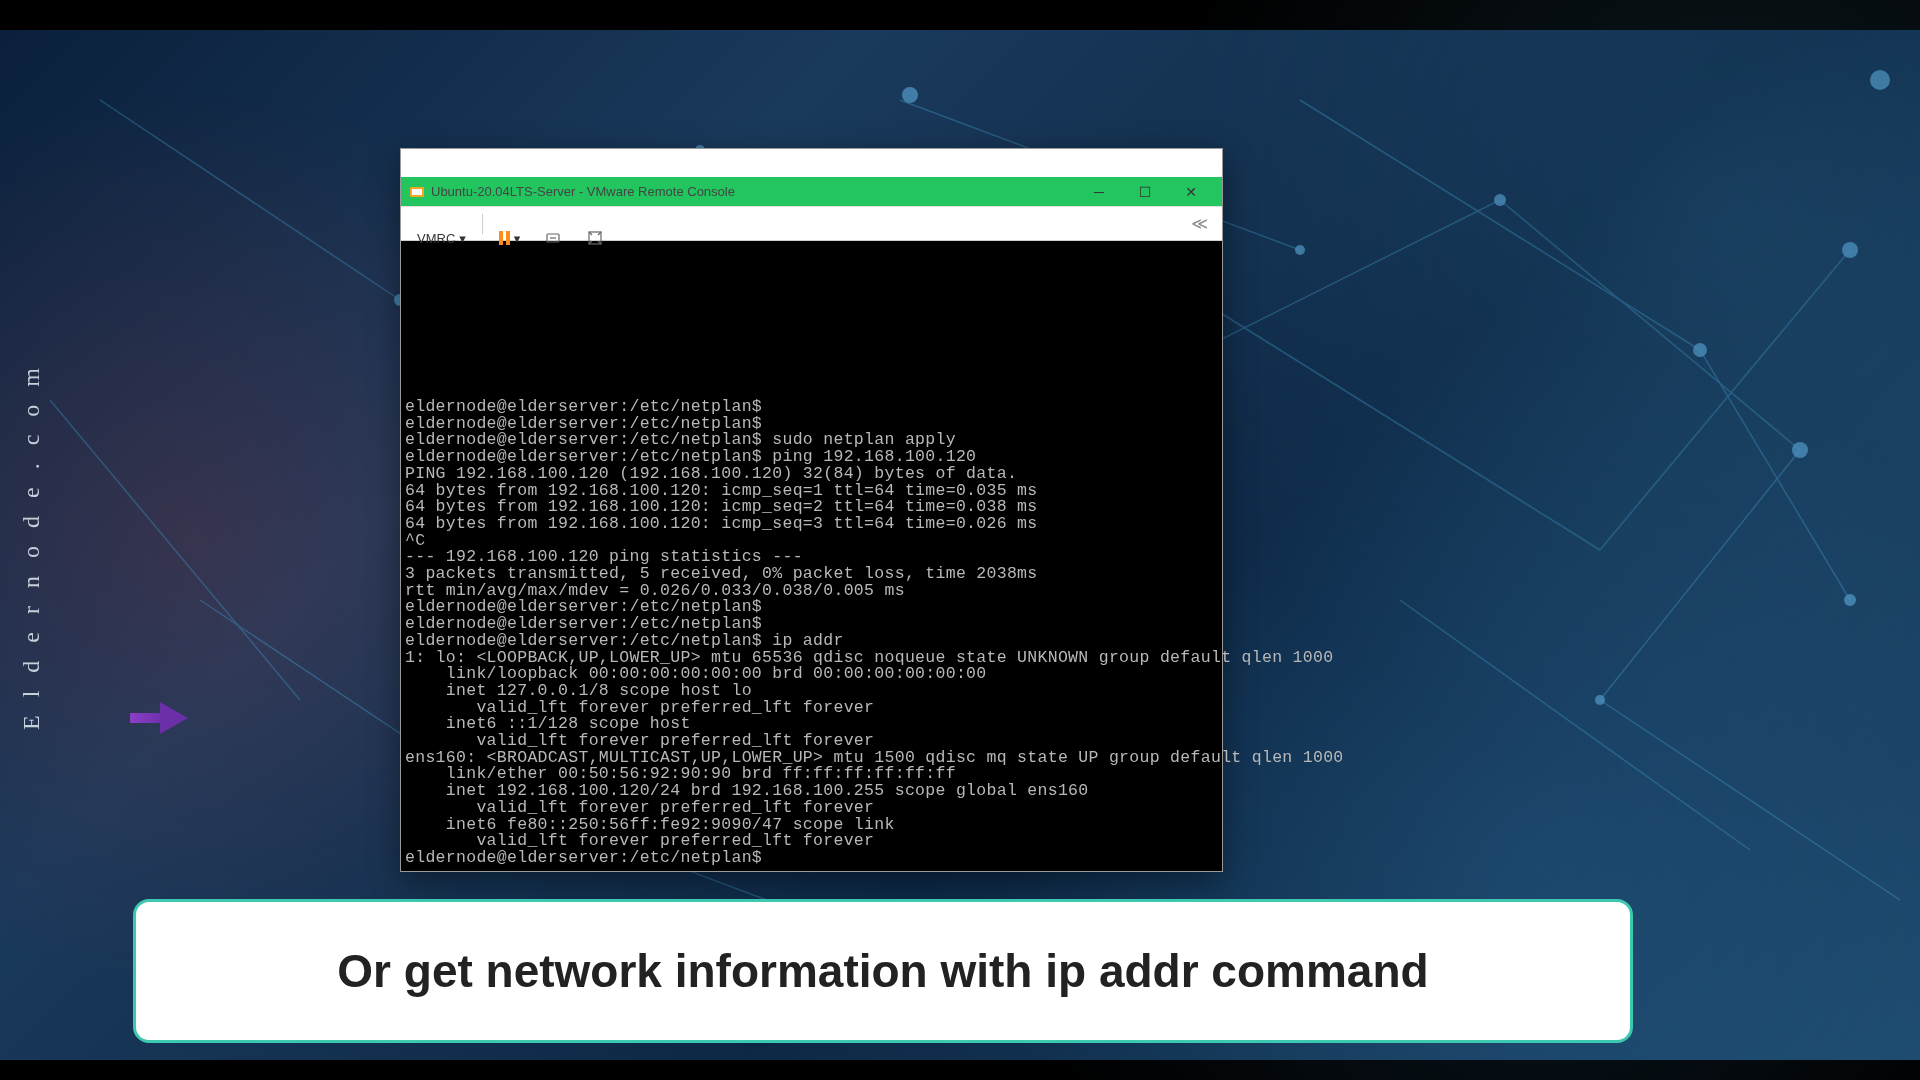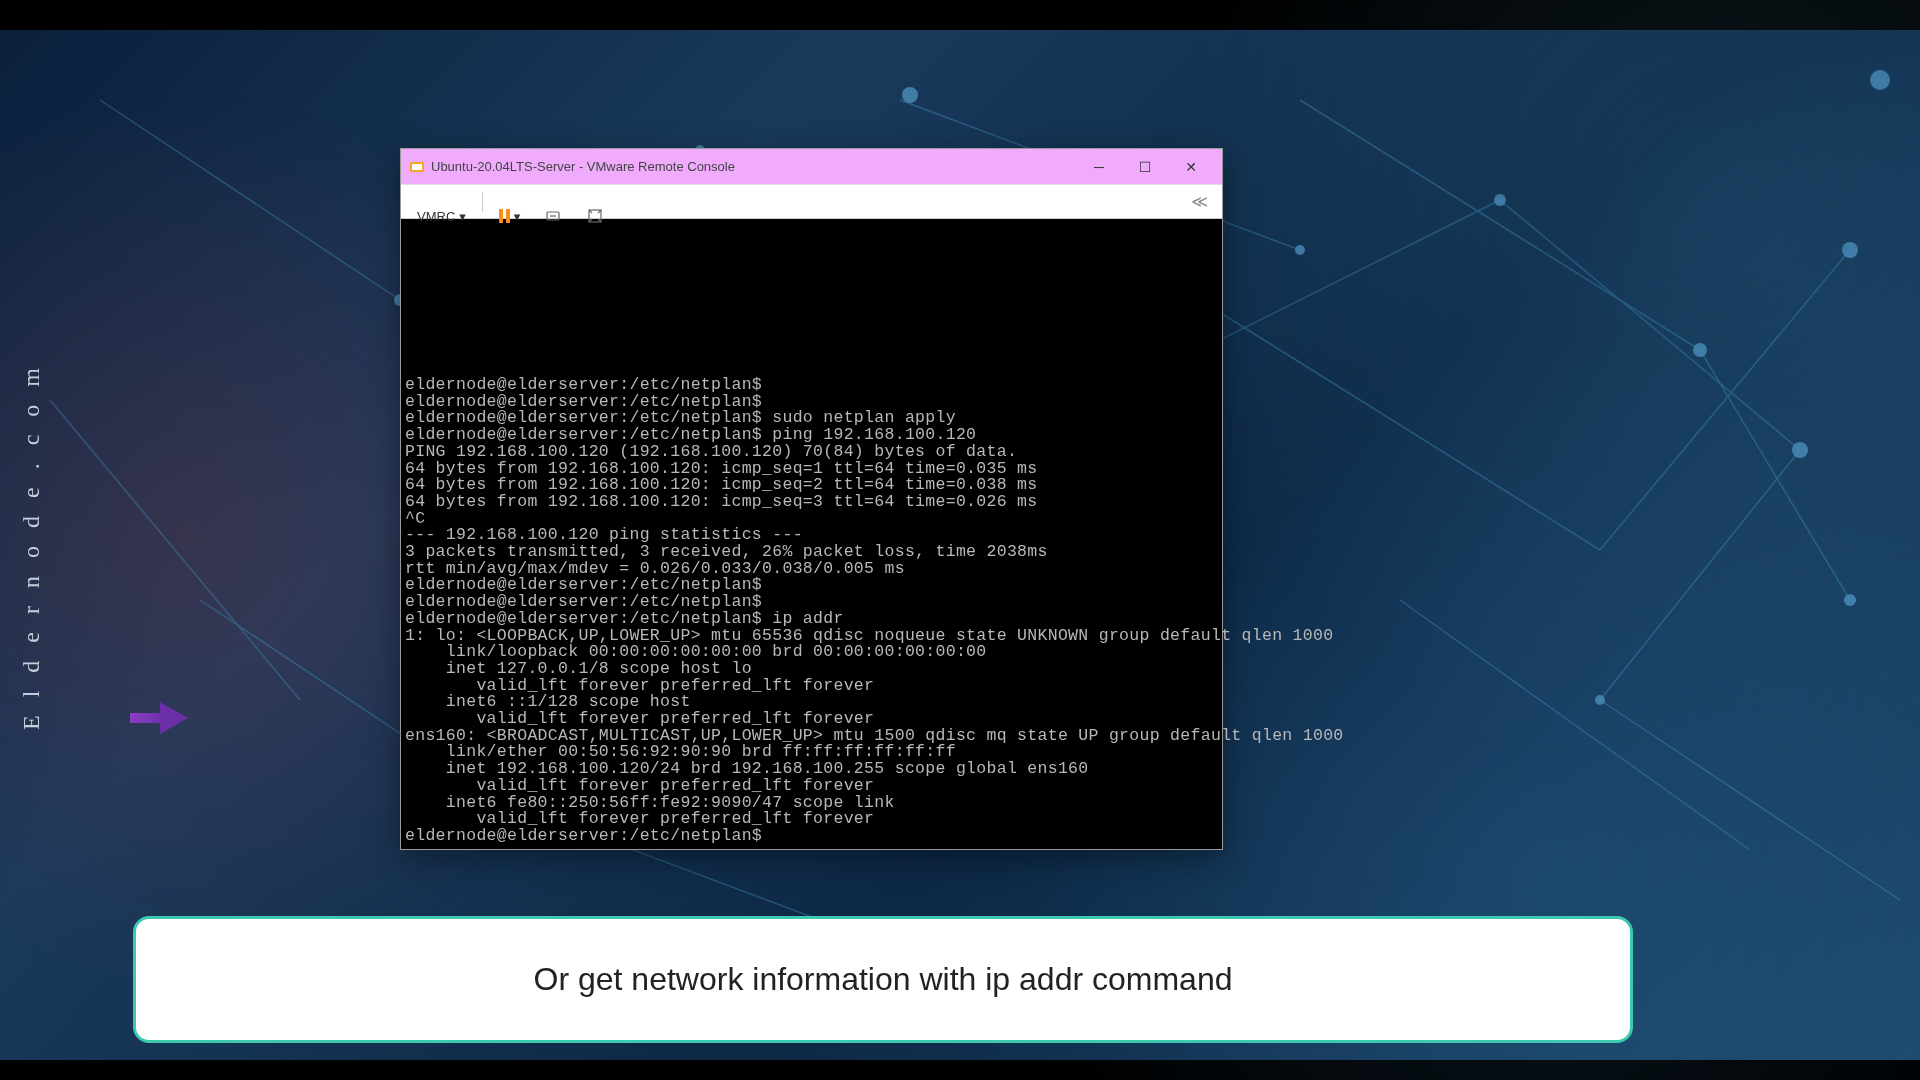--- a/index.html
+++ b/index.html
@@ -51,26 +51,27 @@
       position: absolute;
       left: 400px;
       top: 148px;
       width: 823px;
       background: #fff;
       border: 1px solid #999;
       box-shadow: 0 8px 30px rgba(0,0,0,0.4);
     }
     
     .title-bar {
-      height: 36px;
-      background: #f0abfc;
+      height: 30px;
+      background: #22c55e;
       display: flex;
       align-items: center;
       padding: 0 8px;
       border-bottom: 1px solid #e0e0e0;
+      margin-top: 28px;
     }
     
     .title-bar-icon {
       width: 16px;
       height: 16px;
       margin-right: 6px;
       display: flex;
       align-items: center;
       justify-content: center;
     }
@@ -216,22 +217,22 @@
     .caption {
       position: absolute;
       left: 133px;
       bottom: 37px;
       width: 1500px;
       background: #fff;
       border: 3px solid #3dc9b0;
       border-radius: 16px;
       padding: 42px 40px;
       text-align: center;
-      font-size: 32px;
-      font-weight: 400;
+      font-size: 46px;
+      font-weight: 700;
       color: #222;
       font-family: "Segoe UI", -apple-system, sans-serif;
     }
     
     .black-top {
       position: absolute;
       top: 0; left: 0; right: 0;
       height: 30px;
       background: #000;
     }
@@ -333,27 +334,27 @@
           </svg>
       </span>
     </div>
     <div class="toolbar-right">≪</div>
   </div>
 
   <div class="terminal"><div class="blank-top"></div><span>eldernode@elderserver:/etc/netplan$</span>
 <span>eldernode@elderserver:/etc/netplan$</span>
 <span>eldernode@elderserver:/etc/netplan$ sudo netplan apply</span>
 <span>eldernode@elderserver:/etc/netplan$ ping 192.168.100.120</span>
-<span>PING 192.168.100.120 (192.168.100.120) 70(84) bytes of data.</span>
+<span>PING 192.168.100.120 (192.168.100.120) 32(84) bytes of data.</span>
 <span>64 bytes from 192.168.100.120: icmp_seq=1 ttl=64 time=0.035 ms</span>
 <span>64 bytes from 192.168.100.120: icmp_seq=2 ttl=64 time=0.038 ms</span>
 <span>64 bytes from 192.168.100.120: icmp_seq=3 ttl=64 time=0.026 ms</span>
 <span>^C</span>
 <span>--- 192.168.100.120 ping statistics ---</span>
-<span>3 packets transmitted, 3 received, 26% packet loss, time 2038ms</span>
+<span>3 packets transmitted, 5 received, 0% packet loss, time 2038ms</span>
 <span>rtt min/avg/max/mdev = 0.026/0.033/0.038/0.005 ms</span>
 <span>eldernode@elderserver:/etc/netplan$</span>
 <span>eldernode@elderserver:/etc/netplan$</span>
 <span>eldernode@elderserver:/etc/netplan$ ip addr</span>
 <span>1: lo: &lt;LOOPBACK,UP,LOWER_UP&gt; mtu 65536 qdisc noqueue state UNKNOWN group default qlen 1000</span>
 <span>    link/loopback 00:00:00:00:00:00 brd 00:00:00:00:00:00</span>
 <span>    inet 127.0.0.1/8 scope host lo</span>
 <span>       valid_lft forever preferred_lft forever</span>
 <span>    inet6 ::1/128 scope host</span>
 <span>       valid_lft forever preferred_lft forever</span>

